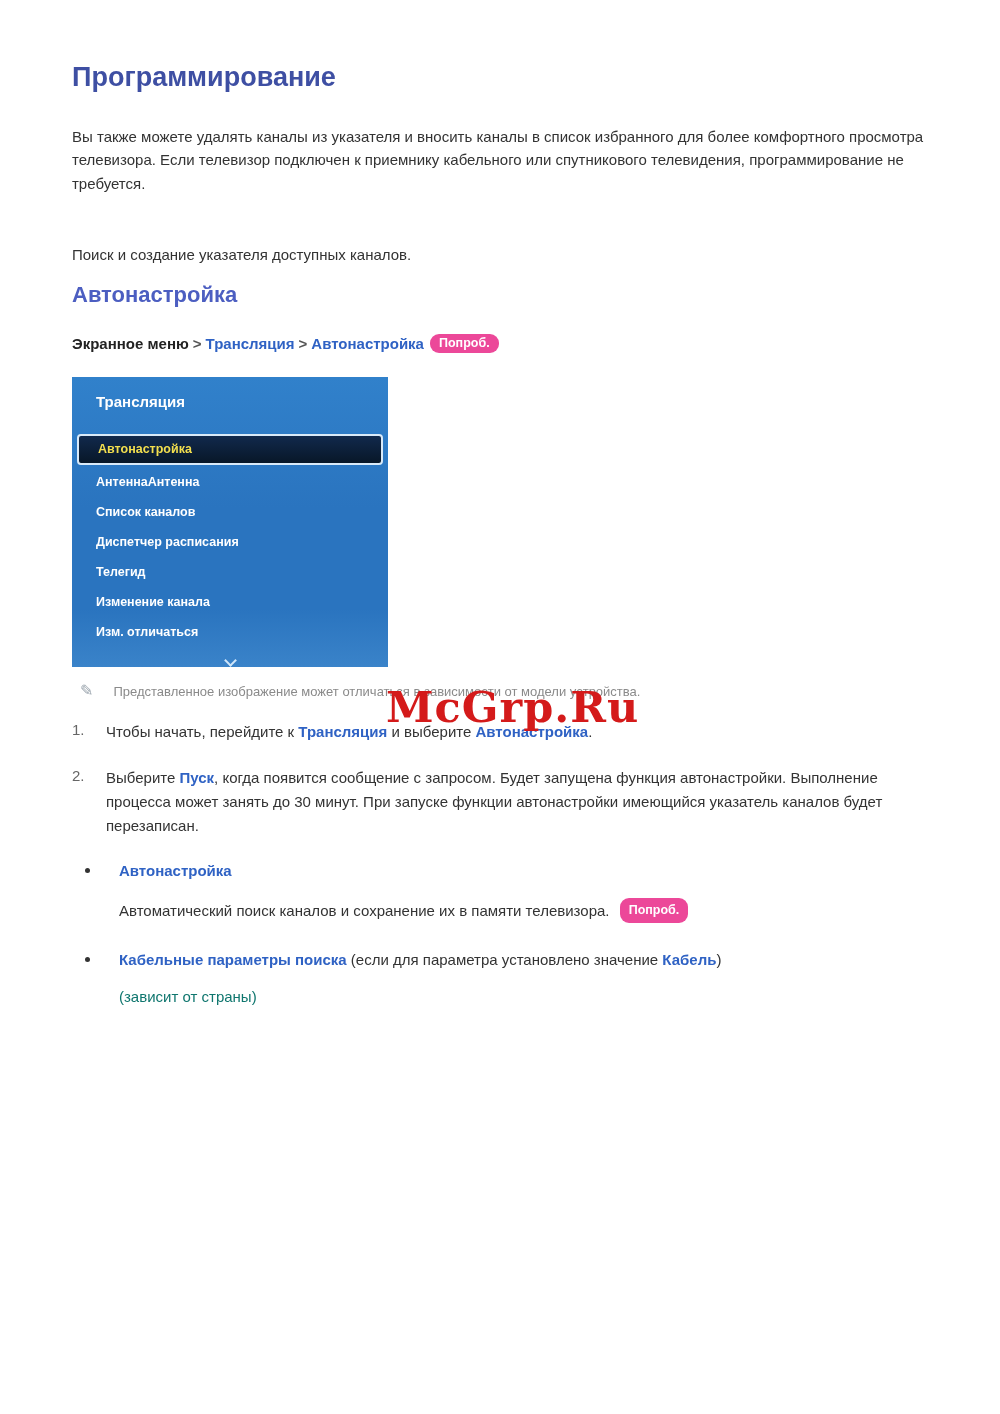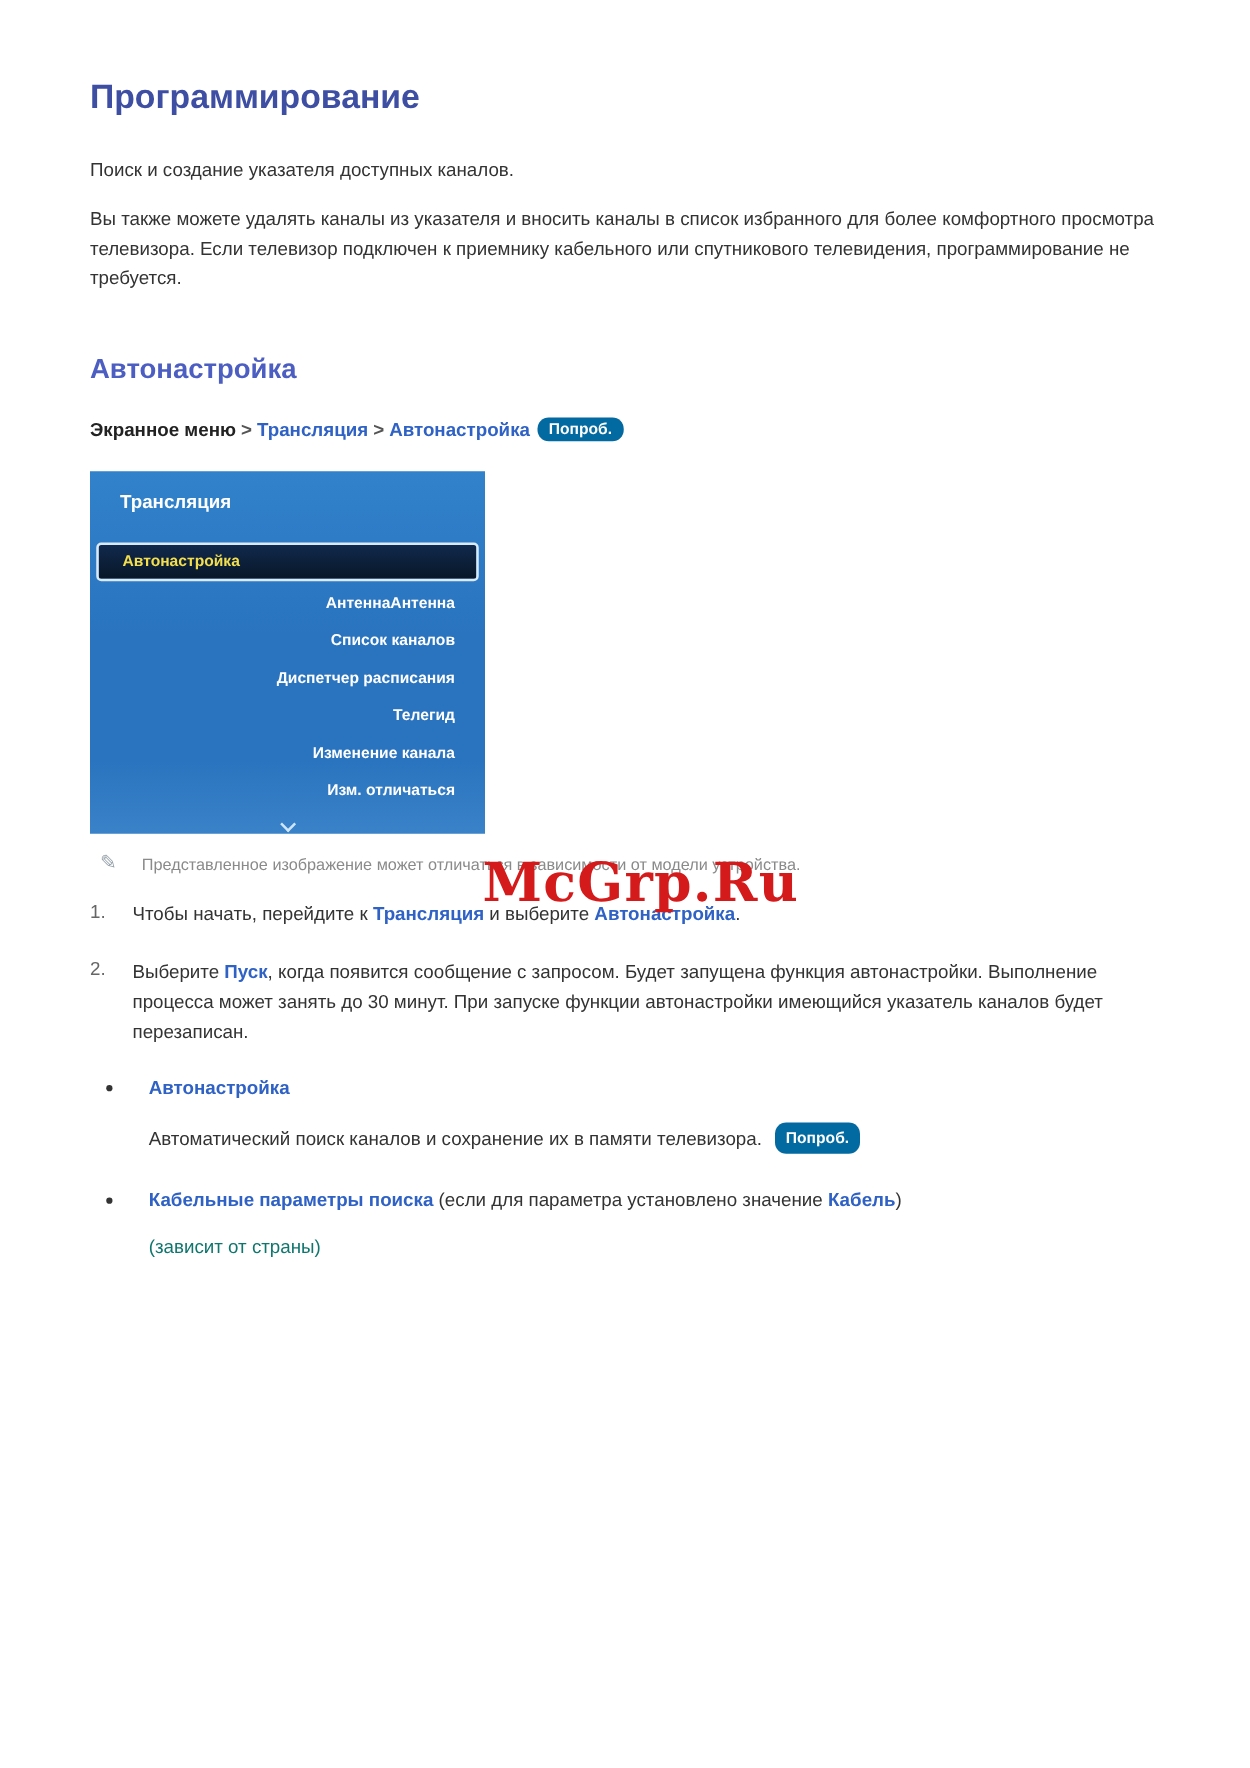--- a/index.html
+++ b/index.html
@@ -35,21 +35,21 @@
     margin: 0 0 26px 0;
   }
 
   .breadcrumb { font-size: 15px; font-weight: bold; margin-bottom: 24px; }
   .bc-root { color: #222222; }
   .bc-sep { color: #555555; margin: 0 4px; }
   .bc-link { color: #2f62c4; cursor: pointer; }
 
   .badge {
     display: inline-block;
-    background: #0369a1;
+    background: #ec4899;
     color: #ffffff;
     font-size: 12.5px;
     font-weight: bold;
     border-radius: 9px;
     padding: 2px 9px 3px 9px;
     margin-left: 6px;
     vertical-align: 2px;
     cursor: pointer;
   }
 
@@ -72,21 +72,21 @@
     background: linear-gradient(180deg, #11294c 0%, #081728 100%);
     border: 2px solid #d9eaf9;
     border-radius: 4px;
     color: #f3df4e;
     font-size: 12.5px;
     font-weight: bold;
     padding: 6px 0 7px 19px;
   }
   .tv-menu-row {
     display: flex;
-    justify-content: flex-end;
+    justify-content: flex-start;
     color: #ffffff;
     font-size: 12.5px;
     font-weight: bold;
     padding: 10px 24px 0 24px;
     height: 30px;
   }
   .tv-menu-chevron { text-align: center; margin-top: 6px; }
   .chev {
     display: inline-block;
     width: 9px; height: 9px;
@@ -143,22 +143,22 @@
     letter-spacing: 1px;
   }
 </style>
 </head>
 <body>
 
 <div class="page">
 
   <h1 class="page-title">Программирование</h1>
 
+  <p class="body-text intro-2">Вы также можете удалять каналы из указателя и вносить каналы в список избранного для более комфортного просмотра телевизора. Если телевизор подключен к приемнику кабельного или спутникового телевидения, программирование не требуется.</p>
   <p class="body-text intro-1">Поиск и создание указателя доступных каналов.</p>
-  <p class="body-text intro-2">Вы также можете удалять каналы из указателя и вносить каналы в список избранного для более комфортного просмотра телевизора. Если телевизор подключен к приемнику кабельного или спутникового телевидения, программирование не требуется.</p>
 
   <h2 class="section-title">Автонастройка</h2>
 
   <div class="breadcrumb"><span class="bc-root">Экранное меню</span><span class="bc-sep">&gt;</span><span class="bc-link">Трансляция</span><span class="bc-sep">&gt;</span><span class="bc-link">Автонастройка</span><span class="badge">Попроб.</span></div>
 
   <div class="tv-menu">
     <div class="tv-menu-title">Трансляция</div>
     <div class="tv-menu-selected">Автонастройка</div>
     <div class="tv-menu-row">
       <span>Антенна</span>

